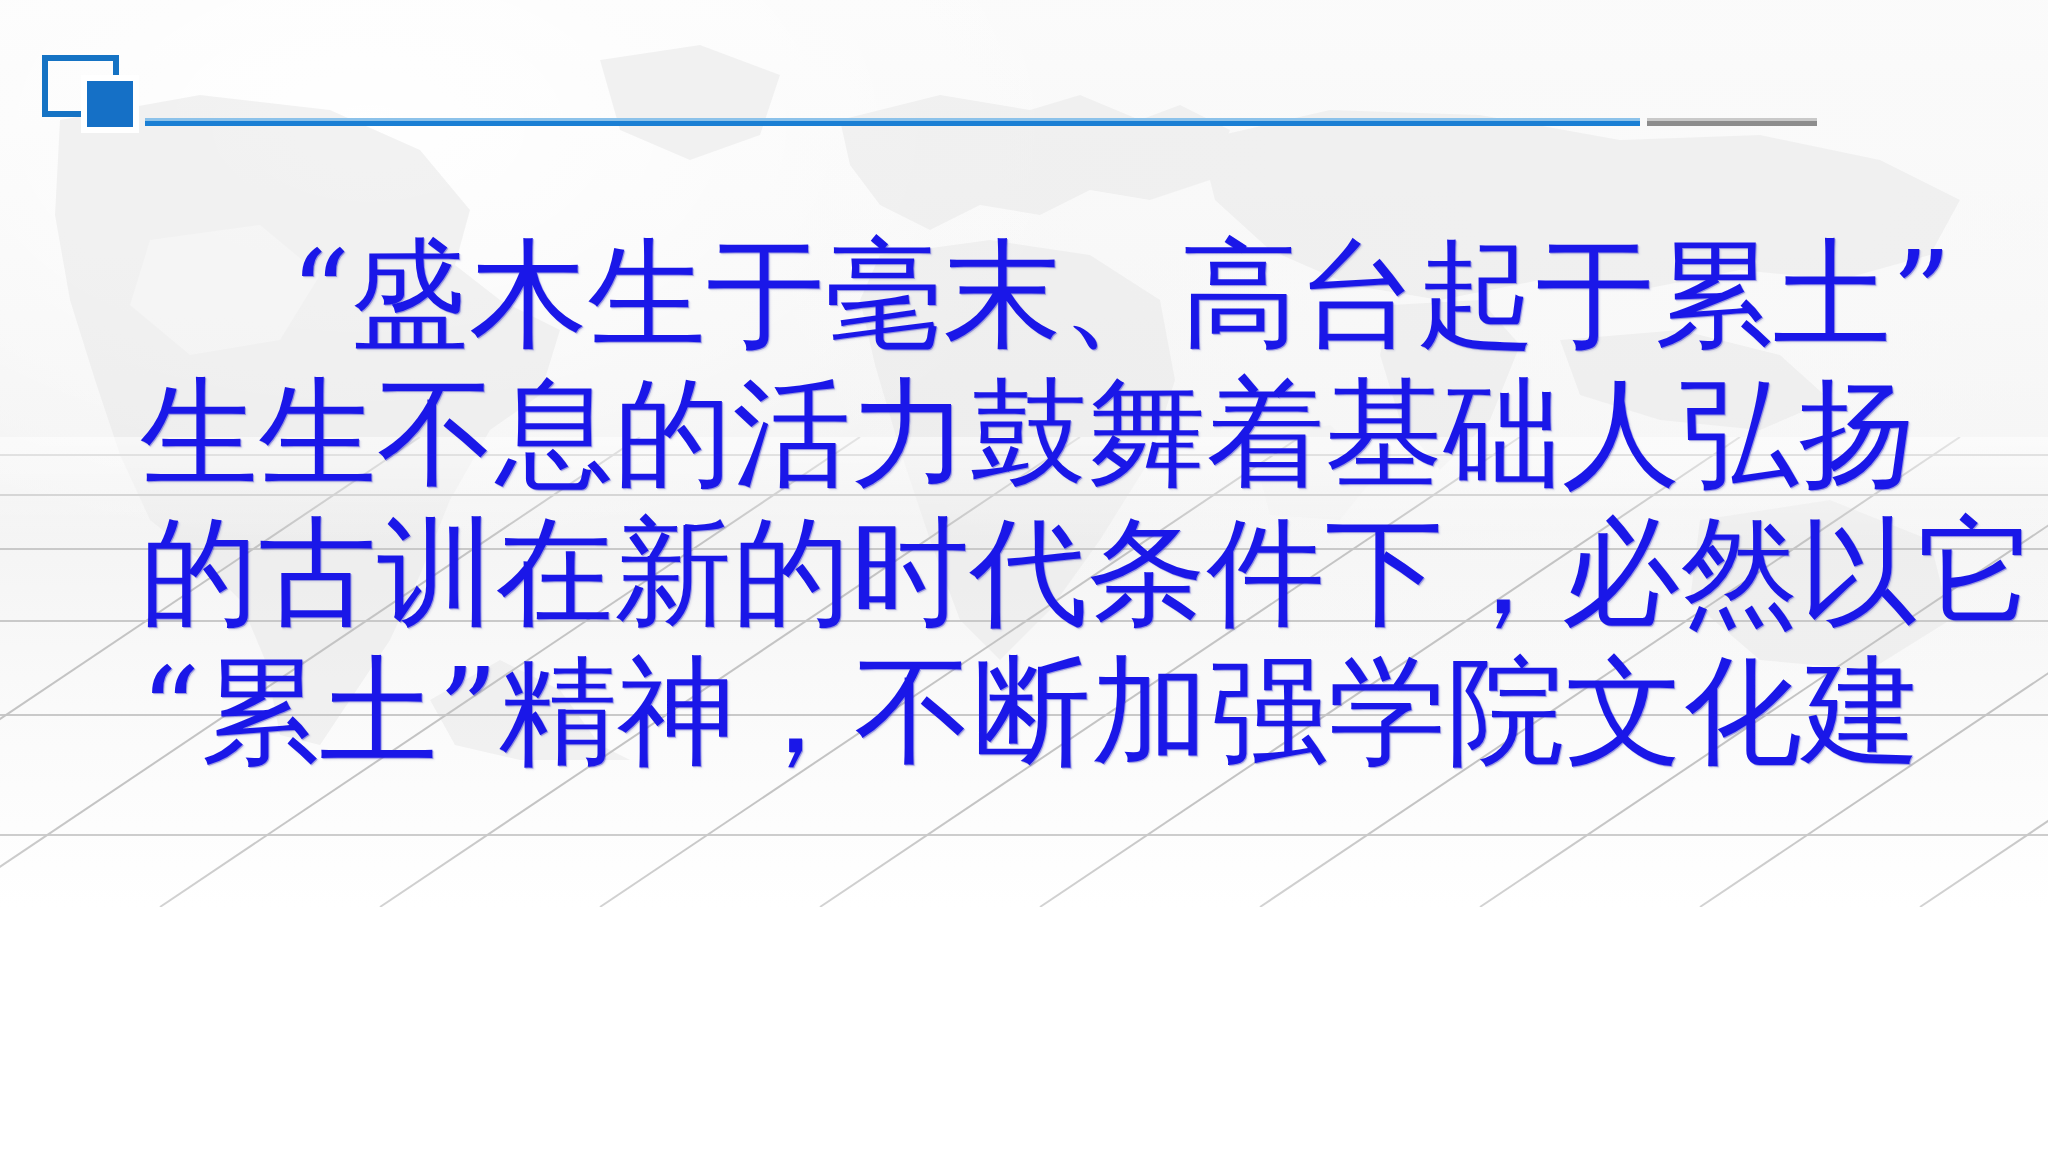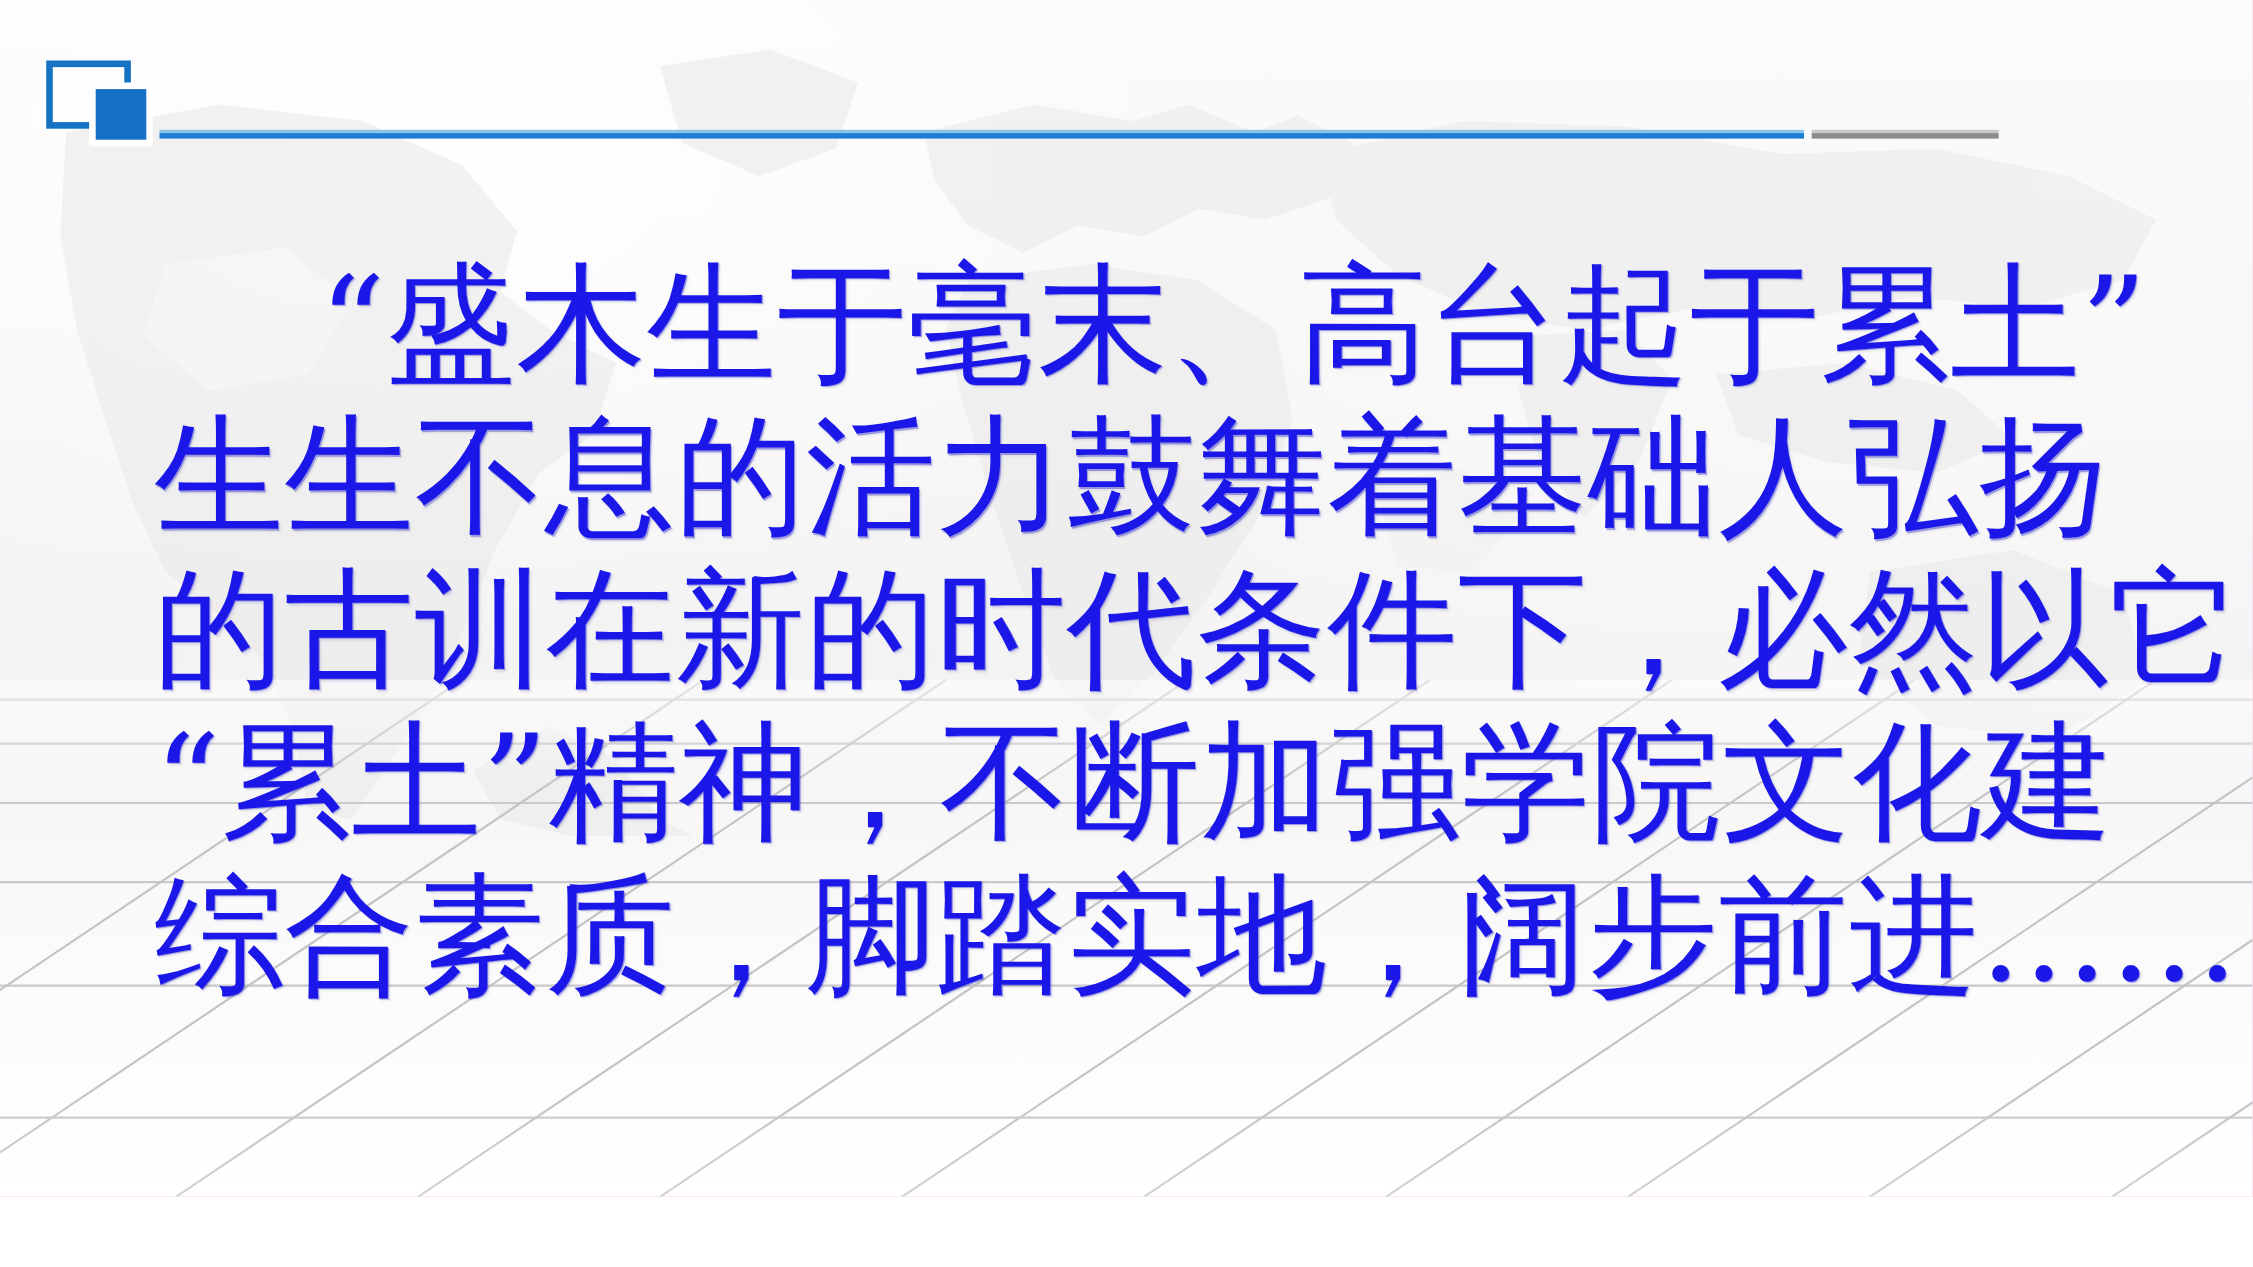--- a/index.html
+++ b/index.html
@@ -7,23 +7,23 @@
   html, body {
     width:2048px; height:1152px;
     overflow:hidden;
     background:#ffffff;
     font-family:"Liberation Serif", "DejaVu Serif", serif;
   }
 
   
   #slide {
     position:relative;
-    width:2048px; height:1088px;
+    width:2048px; height:907px;
     overflow:hidden;
-    background:#f9a8d4;
+    background:#86efac;
   }
 
   
   .bg-base {
     position:absolute; inset:0;
     background:
       linear-gradient(180deg,#fbfbfb 0%,#f7f7f7 28%,#f3f3f3 55%,#fafafa 78%,#ffffff 100%);
   }
   
   .bg-wash {
@@ -199,16 +199,15 @@
     <div class="rule-blue"></div>
     <div class="rule-grey-hi"></div>
     <div class="rule-grey"></div>
   </div>
 
   <div class="body-text">
     <div class="line indent">“盛木生于毫末、高台起于累土”</div>
     <div class="line">生生不息的活力鼓舞着基础人弘扬</div>
     <div class="line">的古训在新的时代条件下，必然以它</div>
     <div class="line">“累土”精神，不断加强学院文化建</div>
-    <div class="line">综合素质，脚踏实地，阔步前进……</div>
   </div>
 
 </div>
 
 </body></html>

